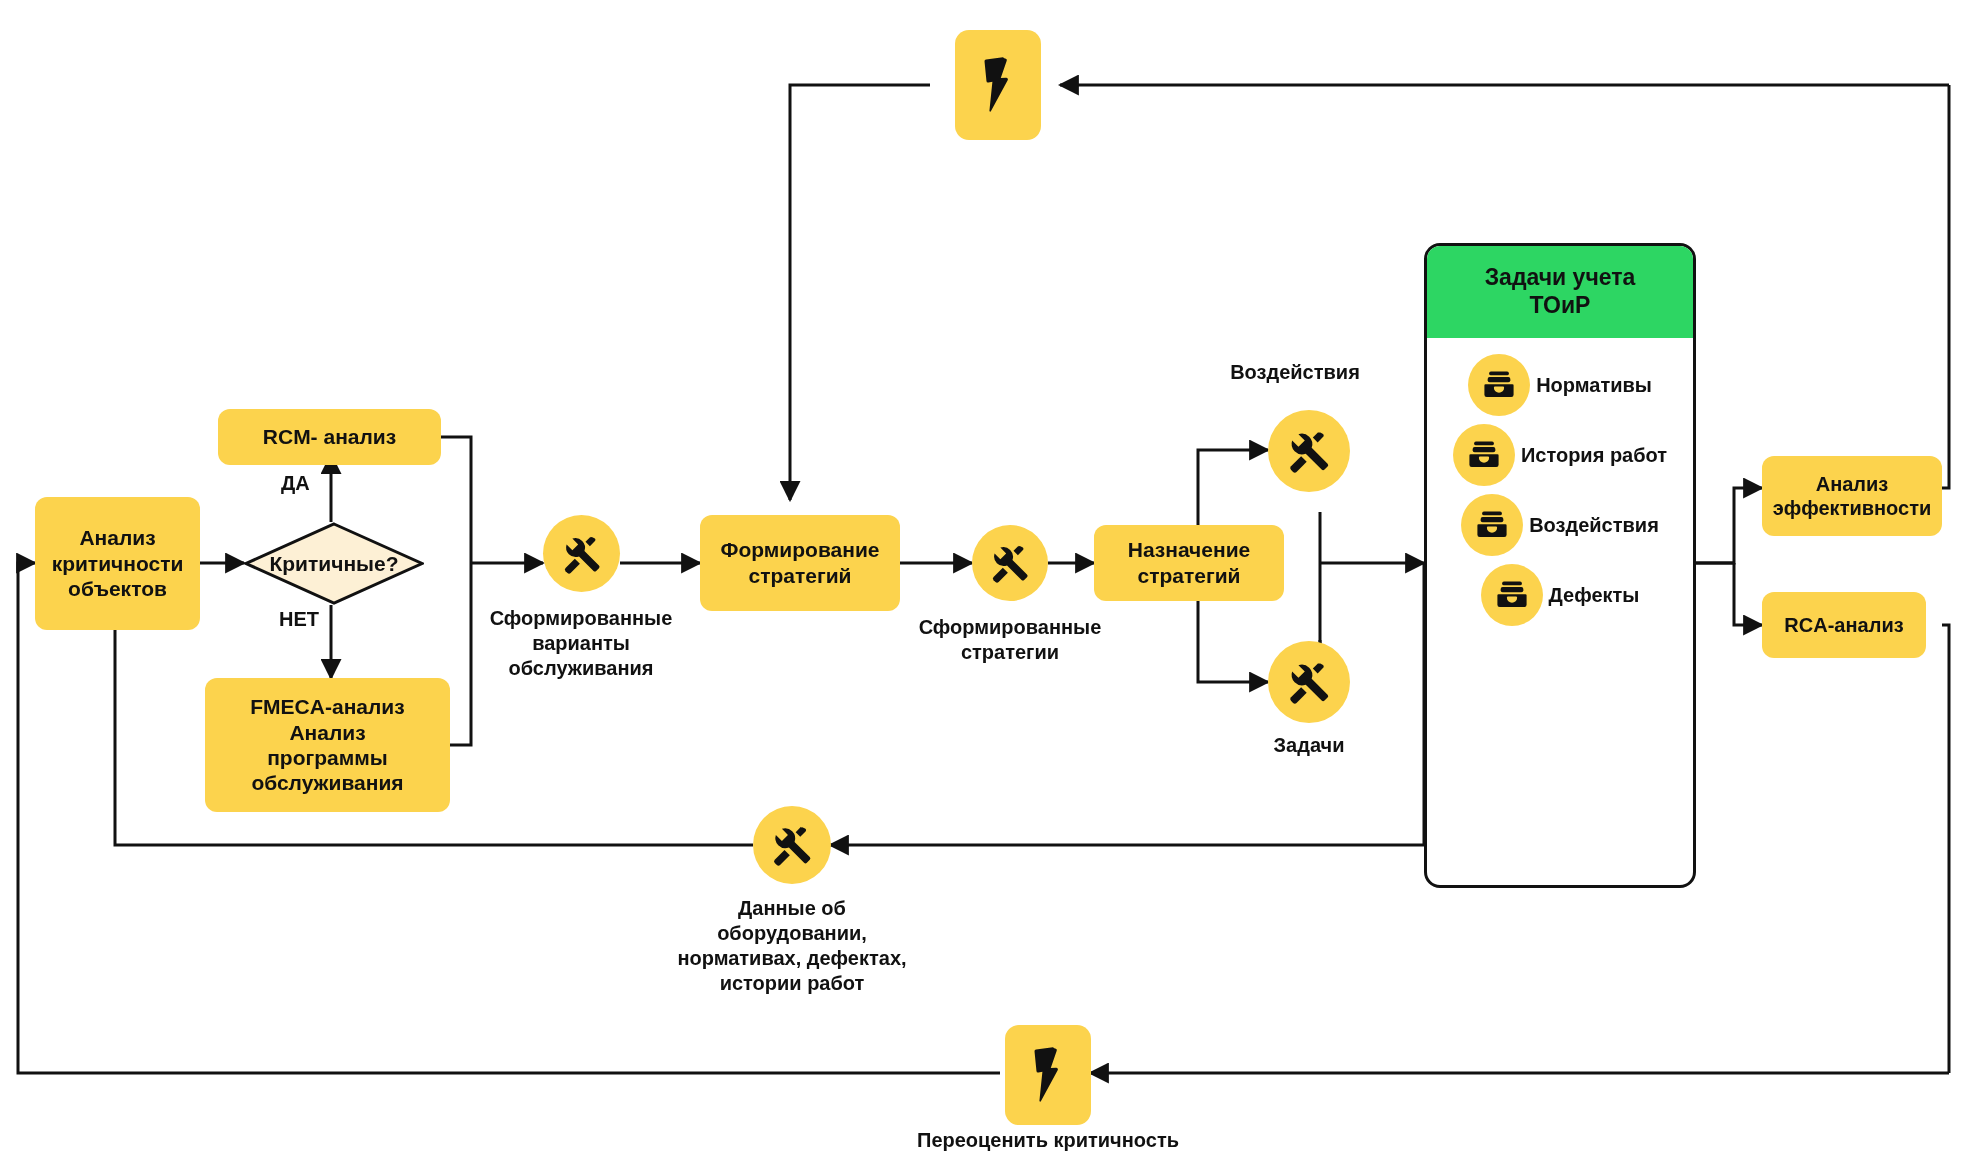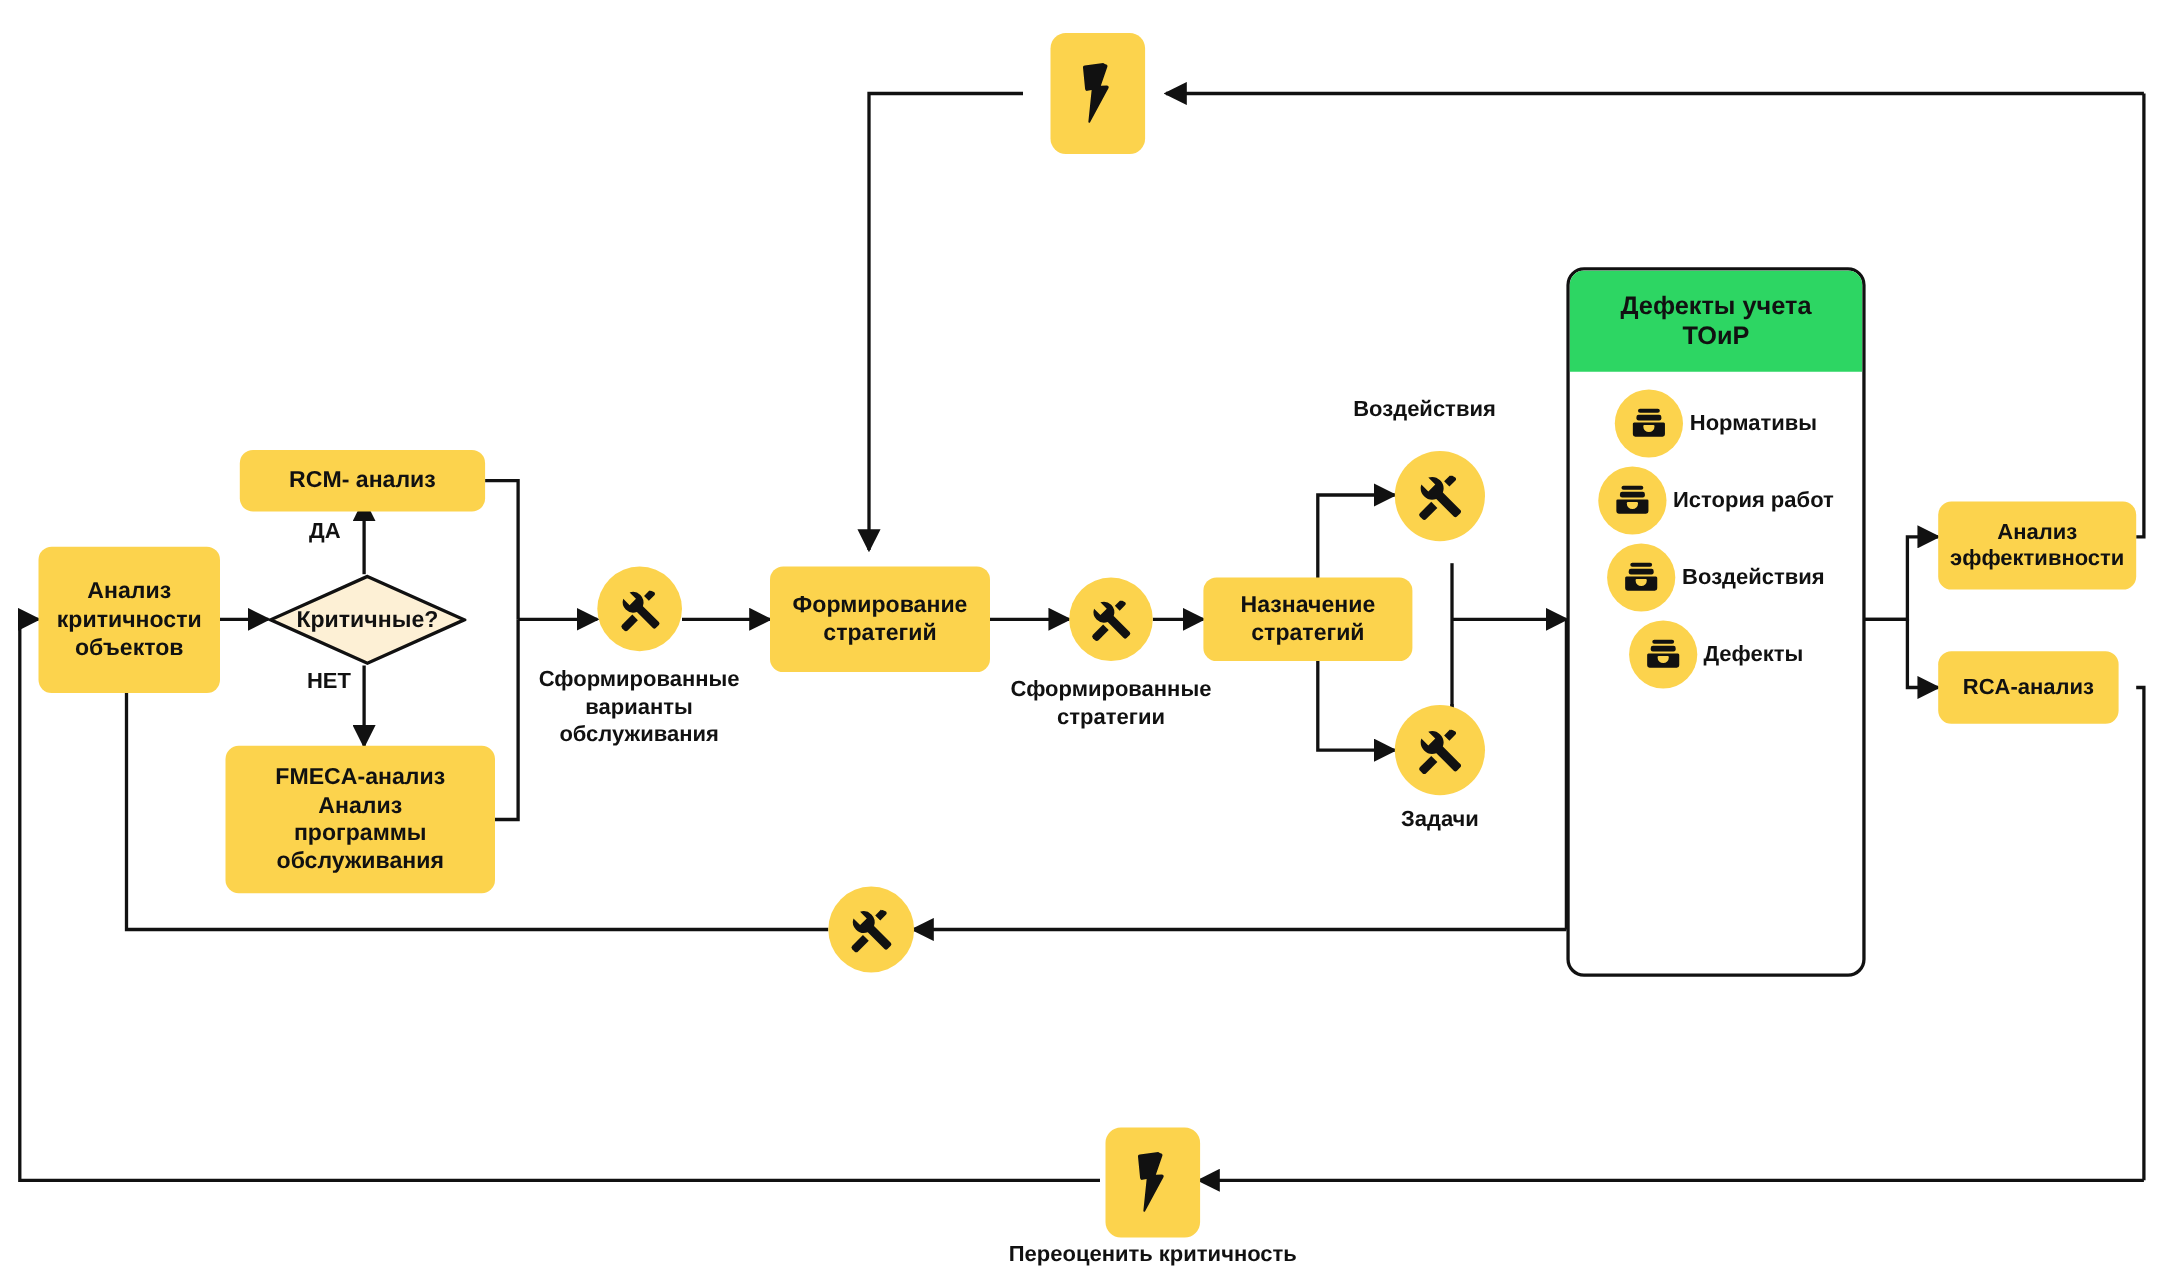--- a/index.html
+++ b/index.html
@@ -292,21 +292,21 @@
   <div class="chip" style="left:1268px; top:641px; width:82px; height:82px;">
     <svg width="46" height="46" viewBox="0 0 24 24" xmlns="http://www.w3.org/2000/svg" fill="#111111">
       <path d="M21.7 18.6 13.4 10.3a5.6 5.6 0 0 0-1.3-5.8A5.6 5.6 0 0 0 6.5 3.2l3.3 3.3-3.3 3.3-3.3-3.3a5.6 5.6 0 0 0 1.3 5.6 5.6 5.6 0 0 0 5.8 1.3l8.3 8.3a1.1 1.1 0 0 0 1.5 0l1.6-1.6a1.1 1.1 0 0 0 0-1.5z"></path>
       <path d="M7.9 14.7 2.6 20a1.3 1.3 0 0 0 0 1.8l1.1 1.1a1.3 1.3 0 0 0 1.8 0l5.3-5.3z"></path>
       <path d="M16.9 2.1 14 5l2.5 2.5 2.9-2.9a1 1 0 0 0-.3-1.6l-1.2-.6a1 1 0 0 0-1 .1z"></path>
     </svg>
   </div>
   <div class="caption" style="left:1194px; top:733px; width:230px;">Задачи</div>
 
   <div class="panel" style="left:1424px; top:243px; width:266px; height:639px;">
-    <div class="panel-header" style="white-space:pre-line;">Дефекты учета
+    <div class="panel-header" style="white-space:pre-line;">Задачи учета
 ТОиР</div>
     <div class="panel-body">
 
       <div class="panel-item">
         <span class="ic">
           <svg width="34" height="34" viewBox="0 0 24 24" xmlns="http://www.w3.org/2000/svg" fill="#111111">
             <rect x="5" y="2.5" width="14" height="2.6" rx="1.3"></rect>
             <rect x="4" y="6.4" width="16" height="3.6" rx="1.4"></rect>
             <path d="M2.6 11.4h18.8a.9.9 0 0 1 .9 1v6.5a1.6 1.6 0 0 1-1.6 1.6H3.3a1.6 1.6 0 0 1-1.6-1.6v-6.5a.9.9 0 0 1 .9-1zm6.6 1.6a.8.8 0 0 0-.8.9 3.6 3.6 0 0 0 7.2 0 .8.8 0 0 0-.8-.9z"></path>
           </svg>
@@ -372,14 +372,18 @@
   </div>
   <div class="caption" style="left:878px; top:1128px; width:340px;">Переоценить критичность</div>
 
   <div class="chip" style="left:753px; top:806px; width:78px; height:78px;">
     <svg width="44" height="44" viewBox="0 0 24 24" xmlns="http://www.w3.org/2000/svg" fill="#111111">
       <path d="M21.7 18.6 13.4 10.3a5.6 5.6 0 0 0-1.3-5.8A5.6 5.6 0 0 0 6.5 3.2l3.3 3.3-3.3 3.3-3.3-3.3a5.6 5.6 0 0 0 1.3 5.6 5.6 5.6 0 0 0 5.8 1.3l8.3 8.3a1.1 1.1 0 0 0 1.5 0l1.6-1.6a1.1 1.1 0 0 0 0-1.5z"></path>
       <path d="M7.9 14.7 2.6 20a1.3 1.3 0 0 0 0 1.8l1.1 1.1a1.3 1.3 0 0 0 1.8 0l5.3-5.3z"></path>
       <path d="M16.9 2.1 14 5l2.5 2.5 2.9-2.9a1 1 0 0 0-.3-1.6l-1.2-.6a1 1 0 0 0-1 .1z"></path>
     </svg>
   </div>
+  <div class="caption" style="left:642px; top:896px; width:300px;">Данные об
+оборудовании,
+нормативах, дефектах,
+истории работ</div>
 
 </div>
 
 </body></html>

